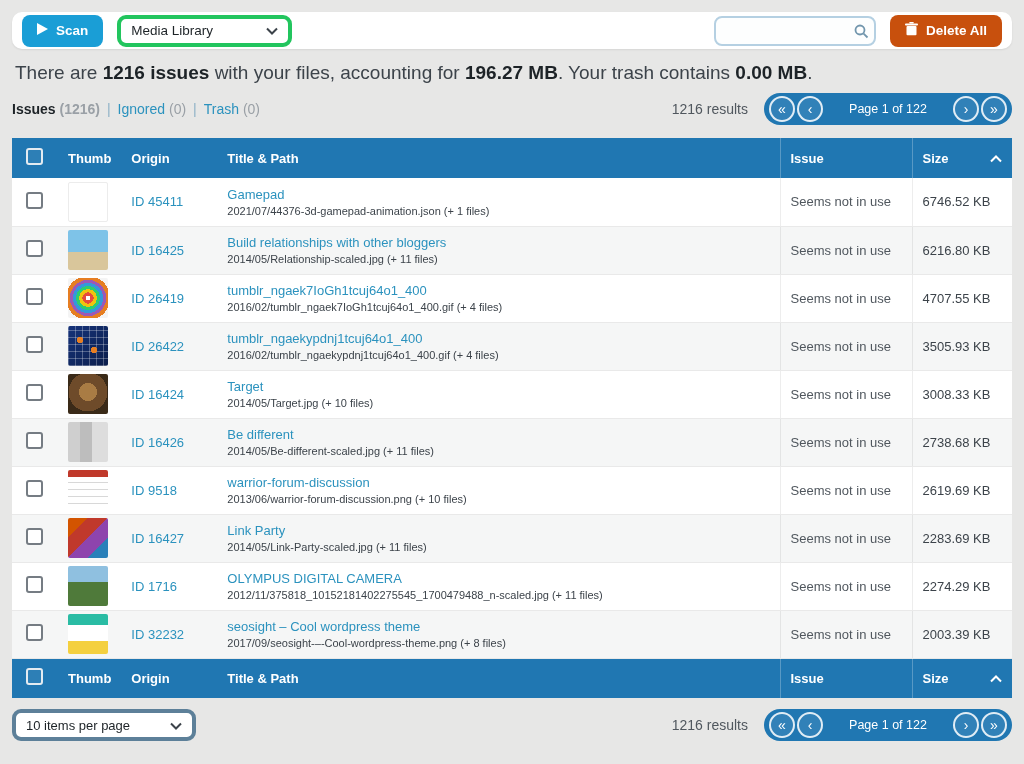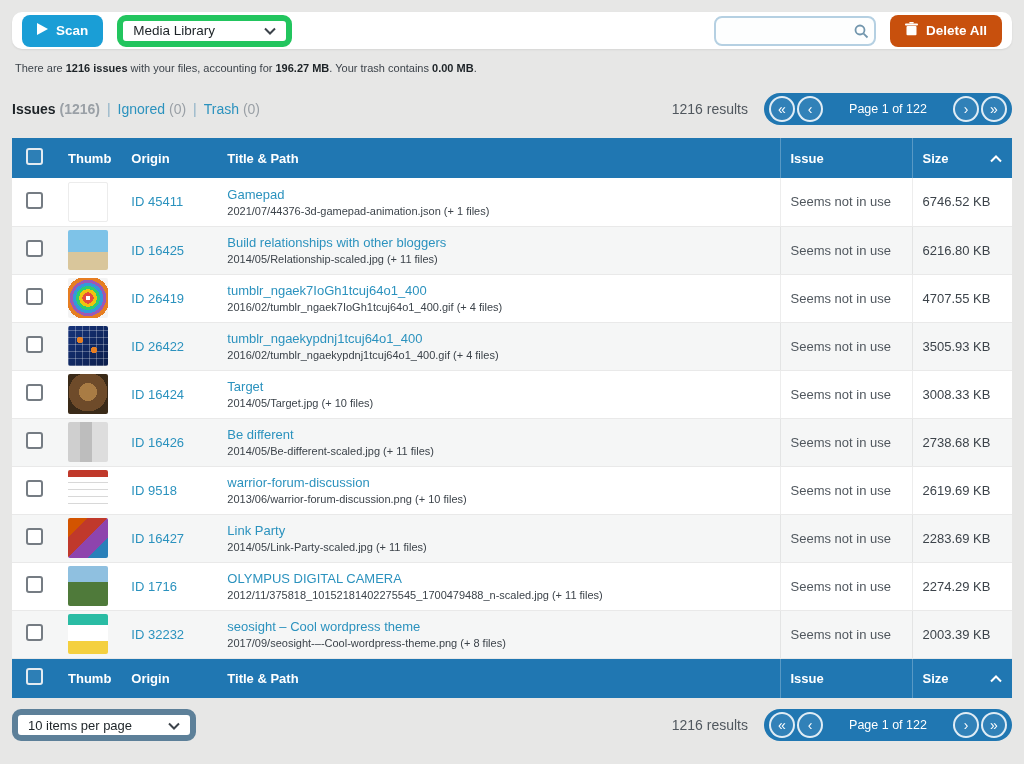--- a/index.html
+++ b/index.html
@@ -22,36 +22,36 @@
   .btn {
     display:inline-flex; align-items:center; gap:8px;
     border:none; border-radius:8px; padding:0 15px; height:32px;
     font-family:"Liberation Sans",sans-serif;
     font-size:13.5px; font-weight:bold; color:#fff; cursor:pointer;
   }
   .btn-scan { background:#1a9ed6; }
   .btn-delete { background:#c8500d; }
   .select-pill {
     display:flex; align-items:center; justify-content:space-between; gap:27px;
-    border:6px solid #22c55e; border-radius:9px; background:#fff;
+    border:4px solid #22c55e; border-radius:9px; background:#fff;
     height:32px; padding:0 10px; font-size:13.5px; color:#1d2327;
     cursor:pointer;
   }
   .select-library { width:175px; }
   .topbar-spacer { flex:1; }
   .search-wrap { position:relative; width:162px; }
   .search-input {
     width:100%; height:30px; border:2px solid #b5d0e2; border-radius:8px;
     padding:0 30px 0 10px; font-size:13px; background:#fdfefe; outline:none;
     font-family:"Liberation Sans",sans-serif;
   }
   .search-icon { position:absolute; right:7px; top:7px; }
 
   
-  .summary { margin:13px 3px 0 3px; font-size:11px; color:#3c434a; height:18px; }
+  .summary { margin:13px 3px 0 3px; font-size:19px; color:#3c434a; height:18px; }
   .summary b { color:#1d2327; }
 
   
   .tabs-row { margin-top:12px; display:flex; align-items:center; height:34px; }
   .tabs { font-size:14px; display:flex; align-items:center; gap:7px; }
   .tab-strong { font-weight:bold; color:#1d2327; cursor:pointer; }
   .tab-count { color:#9aa0a6; }
   .tab-sep { color:#8fb2c6; }
   .tab-link { color:#2b92be; text-decoration:none; cursor:pointer; }
   .row-spacer { flex:1; }

